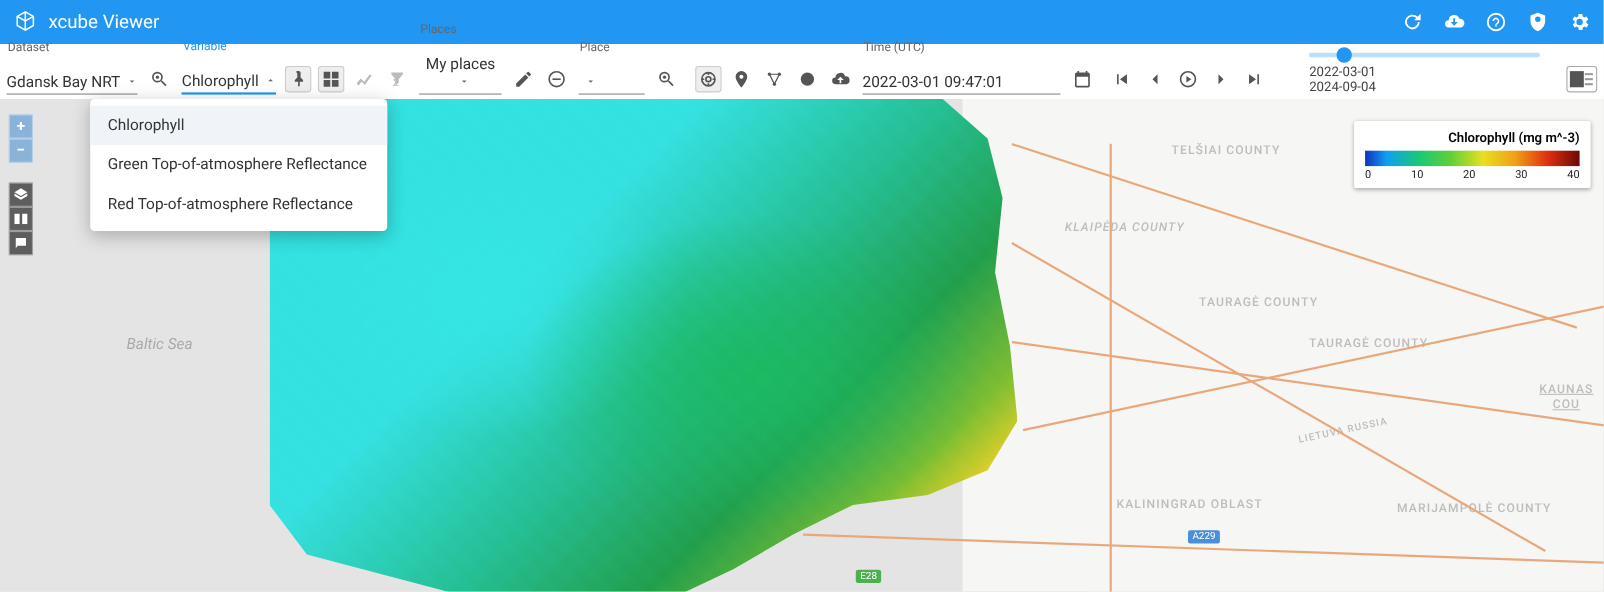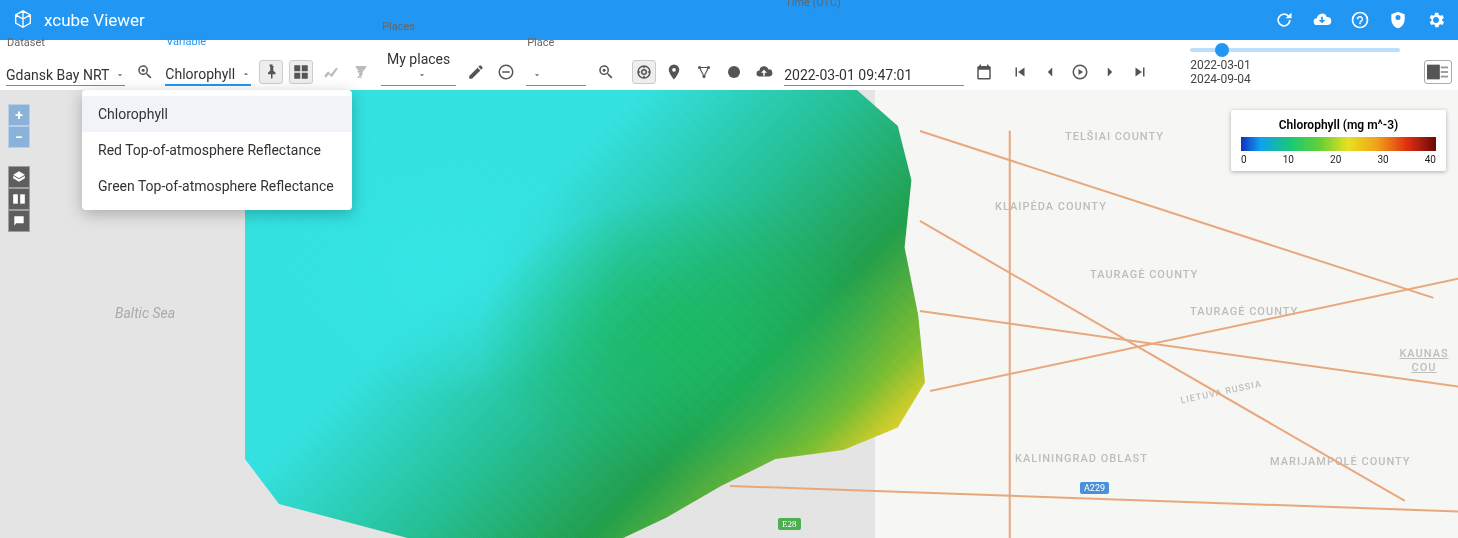--- a/index.html
+++ b/index.html
@@ -22,21 +22,21 @@
 .select.active { border-bottom: 2px solid #2196f3; }
 .select .arrow { margin-left: 6px; }
 .select .arrow svg { fill: #666; }
 
 .ctrl-icons { display: flex; align-items: center; gap: 6px; padding-bottom: 2px; }
 .ctrl-icon { width: 24px; height: 24px; display: flex; align-items: center; justify-content: center; cursor: pointer; border-radius: 3px; }
 .ctrl-icon.boxed { background: #eee; border: 1px solid #ccc; }
 .ctrl-icon svg { fill: #555; width: 18px; height: 18px; }
 .ctrl-icon.disabled svg { fill: #bbb; }
 
-.time-input { width: 180px; border: none; border-bottom: 1px solid #888; font-size: 14px; padding: 2px 0; color: #333; outline: none; margin-top: 40px; }
+.time-input { width: 180px; border: none; border-bottom: 1px solid #888; font-size: 14px; padding: 2px 0; color: #333; outline: none; }
 
 .slider-area { flex: 1; display: flex; flex-direction: column; padding: 0 16px 0 30px; justify-content: center; }
 .slider-track { position: relative; height: 4px; background: #bbdefb; border-radius: 2px; }
 .slider-thumb { position: absolute; top: -5px; width: 14px; height: 14px; background: #2196f3; border-radius: 50%; left: 12%; cursor: pointer; }
 .slider-labels { display: flex; justify-content: space-between; font-size: 12px; color: #444; margin-top: 6px; flex-direction: column; }
 
 .sidepanel-btn { width: 28px; height: 24px; border: 1px solid #aaa; border-radius: 3px; display: flex; align-items: center; justify-content: center; margin-bottom: 2px; cursor: pointer;}
 
 
 .map { position: relative; width: 100%; height: 448px; background: #e0e0e0; overflow: hidden; }
@@ -73,21 +73,21 @@
 
 
 .map-ctrl { position: absolute; left: 8px; background: rgba(180,180,180,0.4); border-radius: 3px; display: flex; flex-direction: column; }
 .map-ctrl button { width: 22px; height: 22px; border: 1px solid rgba(255,255,255,0.4); background: #8bb3d9; color: #fff; font-size: 14px; font-weight: bold; cursor: pointer; display: flex; align-items: center; justify-content: center; }
 .map-ctrl.zoom { top: 14px; }
 .map-ctrl.tools { top: 76px; }
 .map-ctrl.tools button { background: rgba(0,0,0,0.55); }
 
 
 .legend { position: absolute; right: 12px; top: 20px; width: 215px; background: #fff; padding: 8px 10px 6px; box-shadow: 0 1px 4px rgba(0,0,0,0.3); border-radius: 2px; }
-.legend-title { font-size: 12px; font-weight: 600; text-align: center; margin-bottom: 5px; }
+.legend-title { font-size: 12px; font-weight: 600; text-align: right; margin-bottom: 5px; }
 .legend-bar { height: 14px; background: linear-gradient(90deg, #1030c0 0%, #10a0f0 10%, #18c878 25%, #60d038 40%, #e8e020 55%, #f0a018 70%, #e03010 85%, #6b0808 100%); }
 .legend-ticks { display: flex; justify-content: space-between; font-size: 10px; margin-top: 3px; color: #222; }
 
 
 .road-badge { position: absolute; background: #4a90d9; color: #fff; font-size: 9px; padding: 1px 4px; border-radius: 2px; }
 </style>
 </head>
 <body>
 
 <div class="appbar">
@@ -313,37 +313,37 @@
   </div>
 </div>
 
 <div class="map">
   <div class="basemap">
     <div class="sea"></div>
     <div class="land"></div>
     <span class="sea-label">Baltic Sea</span>
 
     <span class="region-lbl" style="left:1065px; top:40px;">TELŠIAI COUNTY</span>
-    <span class="region-lbl" style="left:995px; top:110px;">KLAIPĖDA COUNTY</span>
+    <span class="region-lbl" style="left:968px; top:110px;font-style:italic;">KLAIPĖDA COUNTY</span>
     <span class="region-lbl" style="left:1090px; top:178px;">TAURAGĖ COUNTY</span>
     <span class="region-lbl" style="left:1190px; top:215px;">TAURAGĖ COUNTY</span>
     <span class="region-lbl" style="left:1390px; top:257px;text-decoration:underline;">KAUNAS COU</span>
     <span class="region-lbl" style="left:1015px; top:362px;">KALININGRAD OBLAST</span>
     <span class="region-lbl" style="left:1270px; top:365px;">MARIJAMPOLĖ COUNTY</span>
     <span class="region-lbl" style="left:1180px; top:297px; font-size:9px; transform:rotate(-12deg);">LIETUVA RUSSIA</span>
 
     <div class="road" style="left:920px; top:40px; width:540px; transform:rotate(18deg);"></div>
     <div class="road" style="left:920px; top:130px; width:560px; transform:rotate(30deg);"></div>
     <div class="road" style="left:920px; top:220px; width:560px; transform:rotate(8deg);"></div>
     <div class="road" style="left:930px; top:300px; width:540px; transform:rotate(-12deg);"></div>
     <div class="road" style="left:730px; top:395px; width:740px; transform:rotate(2deg);"></div>
     <div class="road" style="left:1010px; top:40px; width:420px; transform:rotate(90deg);"></div>
 
     <span class="road-badge" style="left:1080px; top:392px;">A229</span>
-    <span class="road-badge" style="left:778px; top:428px; background:#4caf50;font-family:Liberation Serif, serif;">E28</span>
+    <span class="road-badge" style="left:778px; top:428px; background:#4caf50;">E28</span>
   </div>
 
   <div class="data-overlay">
     <div class="chl-bg"></div>
     <div class="chl-noise"></div>
   </div>
 
   <div class="legend">
     <div class="legend-title">Chlorophyll (mg m^-3)</div>
     <div class="legend-bar"></div>
@@ -375,15 +375,15 @@
     <button>
         <svg width="14" height="14" viewBox="0 0 24 24" fill="#fff">
           <path d="M4 4h16v12H7l-3 4z"></path>
         </svg>
       </button>
   </div>
 </div>
 
 <div class="dropdown">
   <div class="dropdown-item selected">Chlorophyll</div>
+  <div class="dropdown-item">Green Top-of-atmosphere Reflectance</div>
   <div class="dropdown-item">Red Top-of-atmosphere Reflectance</div>
-  <div class="dropdown-item">Green Top-of-atmosphere Reflectance</div>
 </div>
 
 </body></html>

